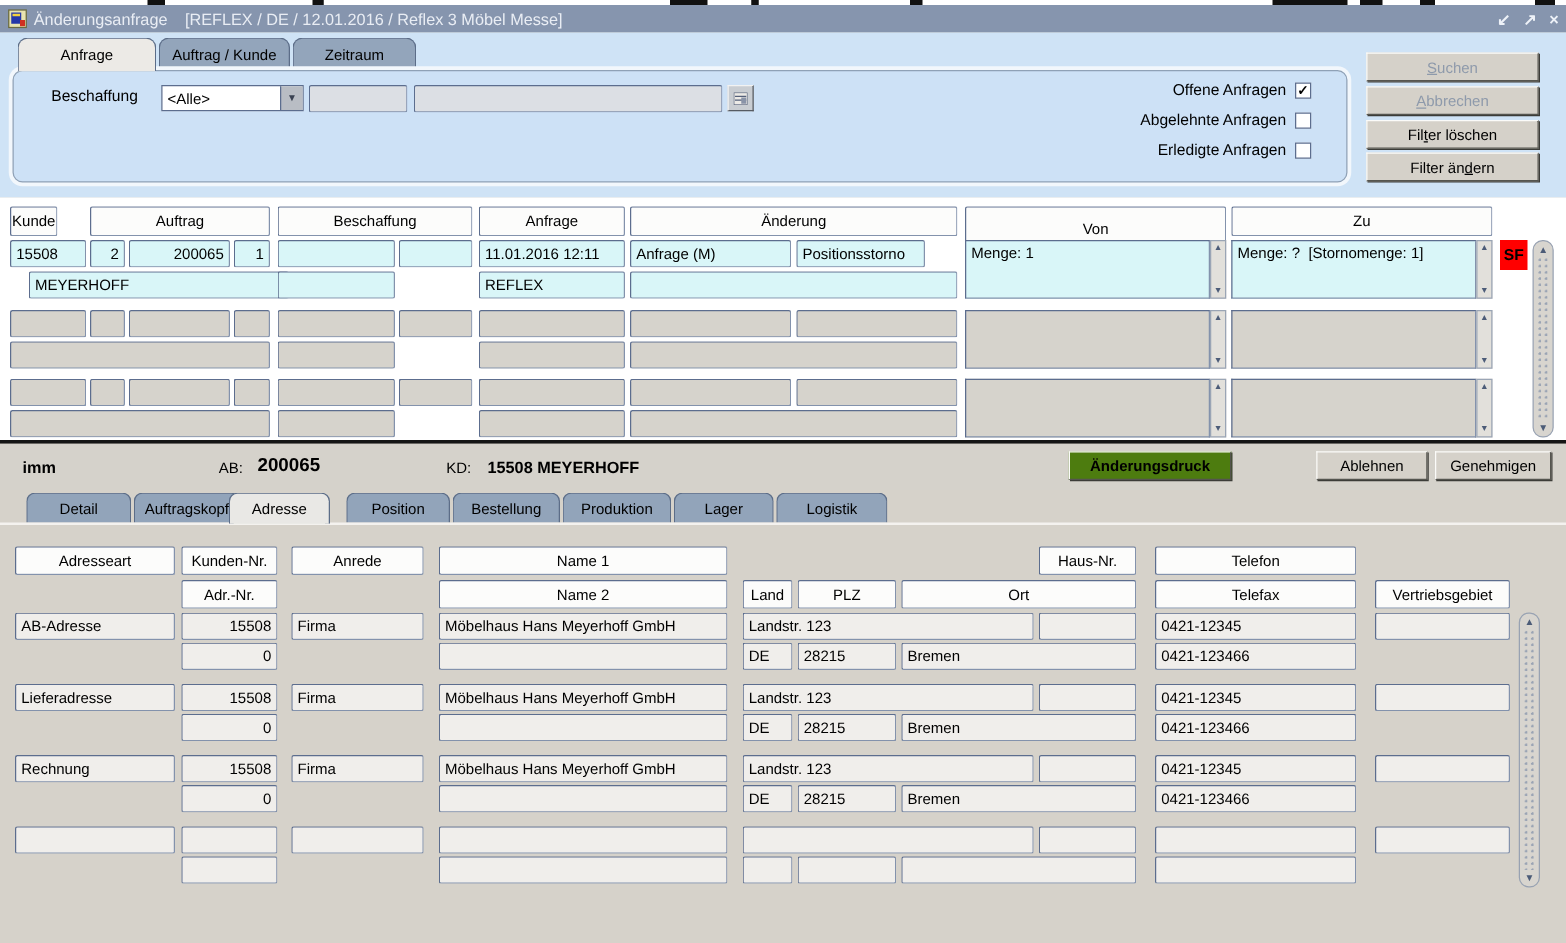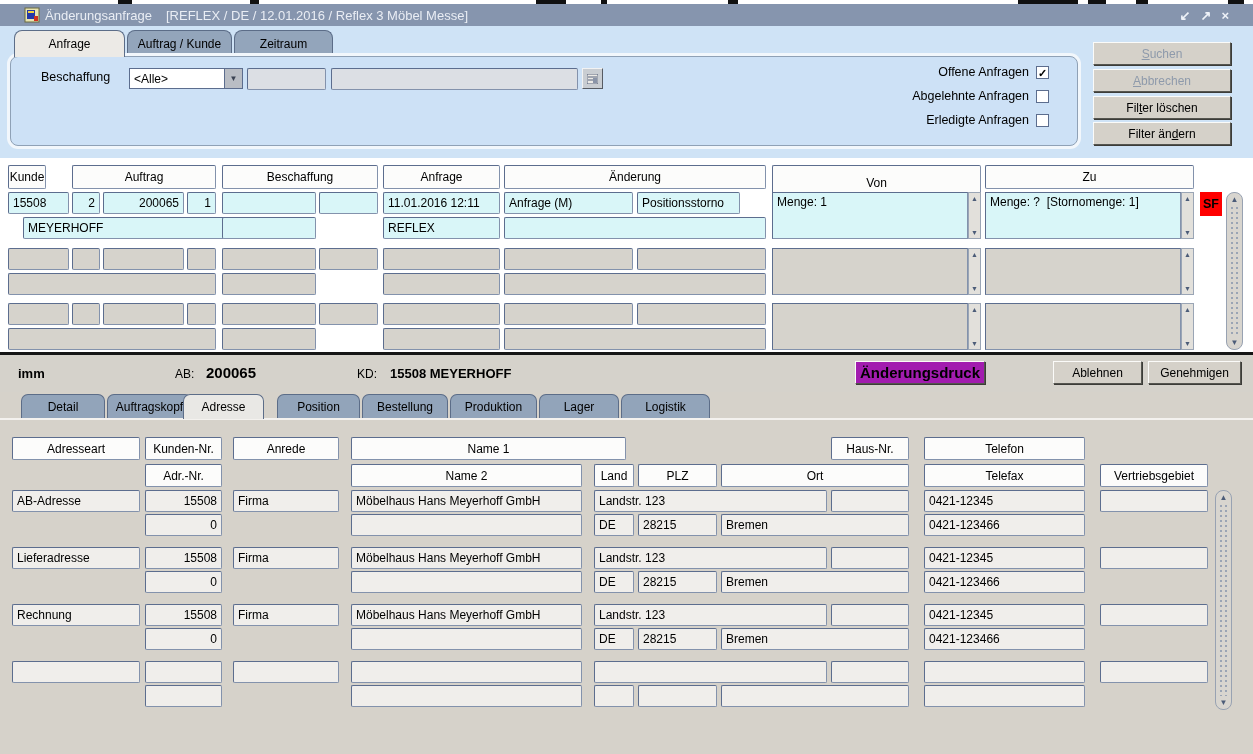--- a/index.html
+++ b/index.html
@@ -3,21 +3,21 @@
 <meta charset="utf-8">
 <style>
   html,body{margin:0;padding:0;background:#d6d2ca;font-family:"Liberation Sans",sans-serif;}
   .screen{position:relative;width:1253px;height:754px;background:#d6d2ca;overflow:hidden;}
   .abs{position:absolute;box-sizing:border-box;}
   
   .topstrip{left:0;top:0;width:1253px;height:4px;background:#fff;}
   .dash{position:absolute;top:0;height:4px;background:#111;}
   
   .titlebar{left:0;top:4px;width:1253px;height:22px;background:#8695ae;color:#e9edf4;
-    display:flex;align-items:center;padding:0 24px;font-size:13px;}
+    display:flex;align-items:center;padding:0 6px;font-size:13px;}
   .title-name{margin-left:5px;}
   .title-ctx{margin-left:14px;}
   .win-ctrls{margin-left:auto;display:flex;gap:10px;font-size:13px;font-weight:bold;color:#eef2f8;}
   .win-ctrls span{cursor:default;}
   
   .upper{left:0;top:26px;width:1253px;height:132px;background:#cfe3f6;}
   .tab1{position:absolute;top:4px;height:27px;border:1px solid #5c6d88;border-bottom:none;
     border-radius:8px 8px 0 0;font-size:12px;display:flex;align-items:center;justify-content:center;
     box-sizing:border-box;color:#000;}
   .tab1.active{background:#eceae6;z-index:2;}
@@ -64,21 +64,21 @@
   .vsb{position:absolute;width:17px;background:#d8d5cf;border:1px solid #98a2b2;border-radius:8px;
     box-sizing:border-box;display:flex;flex-direction:column;justify-content:space-between;align-items:center;
     font-size:8px;color:#4c5c78;padding:2px 0;}
   .vsb .grip{flex:1;width:9px;margin:2px 0;background:radial-gradient(circle at 2px 2px,#9aa4b4 1px,transparent 1.2px);
     background-size:5px 5px;}
   .sep{left:0;top:352px;width:1253px;height:3px;background:#151515;}
   
   .statusbar{left:0;top:355px;width:1253px;height:37px;background:#d5d2cb;}
   .sb-txt{position:absolute;font-size:12px;color:#000;white-space:nowrap;}
   .bold{font-weight:bold;}
-  .btn.green{background:#a21caf;font-weight:bold;font-size:15px;}
+  .btn.green{background:#4d7c0f;font-weight:bold;font-size:12px;}
   
   .tabs2{left:0;top:392px;width:1253px;height:26px;background:#d6d2ca;}
   .tab2{position:absolute;top:2px;height:25px;border:1px solid #5c6d88;border-bottom:none;
     border-radius:7px 7px 0 0;font-size:12px;display:flex;align-items:center;justify-content:center;
     box-sizing:border-box;color:#000;}
   .tab2.active{background:#e9e8e5;z-index:2;}
   .tab2.inactive{background:#92a4ba;margin-left:11px;}
   
   .address{left:0;top:418px;width:1253px;height:336px;background:#d6d2ca;border-top:2px solid #f4f2ef;}
 </style>
@@ -309,21 +309,21 @@
     <div class="tab2 inactive" style="left:610px;width:89px">
         <span>Logistik</span>
       </div>
   </div>
 
   <div class="abs address">
 
     <div class="fld hdr" style="left:12px;top:17px;width:128px;height:23px">Adresseart</div>
     <div class="fld hdr" style="left:145px;top:17px;width:77px;height:23px">Kunden-Nr.</div>
     <div class="fld hdr" style="left:233px;top:17px;width:106px;height:23px">Anrede</div>
-    <div class="fld hdr" style="left:351px;top:17px;width:275px;height:23px">Name 1</div>
+    <div class="fld hdr" style="left:351px;top:17px;width:231px;height:23px">Name 1</div>
     <div class="fld hdr" style="left:831px;top:17px;width:78px;height:23px">Haus-Nr.</div>
     <div class="fld hdr" style="left:924px;top:17px;width:161px;height:23px">Telefon</div>
 
     <div class="fld hdr" style="left:145px;top:44px;width:77px;height:23px">Adr.-Nr.</div>
     <div class="fld hdr" style="left:351px;top:44px;width:231px;height:23px">Name 2</div>
     <div class="fld hdr" style="left:594px;top:44px;width:40px;height:23px">Land</div>
     <div class="fld hdr" style="left:638px;top:44px;width:79px;height:23px">PLZ</div>
     <div class="fld hdr" style="left:721px;top:44px;width:188px;height:23px">Ort</div>
     <div class="fld hdr" style="left:924px;top:44px;width:161px;height:23px">Telefax</div>
     <div class="fld hdr" style="left:1100px;top:44px;width:108px;height:23px">Vertriebsgebiet</div>

